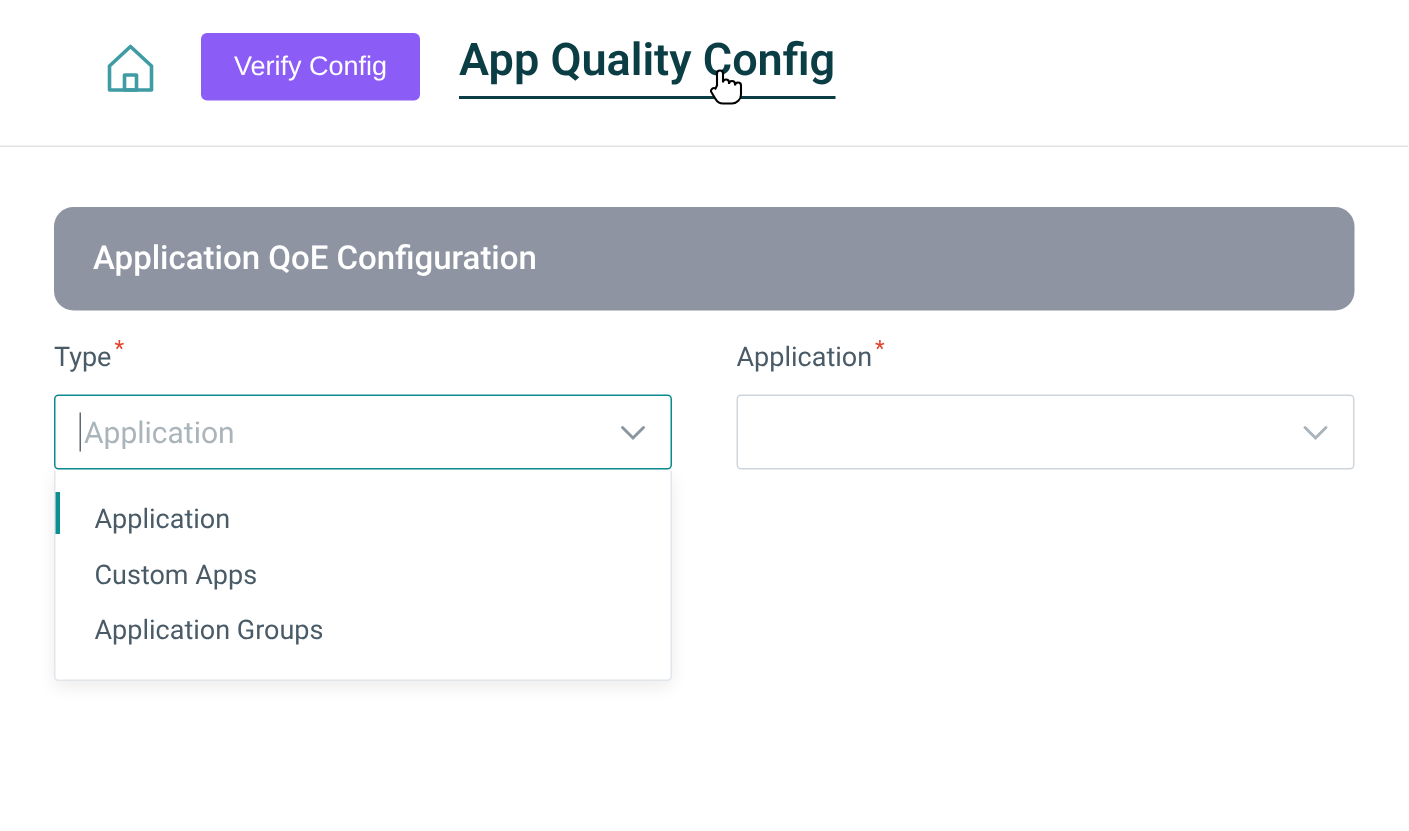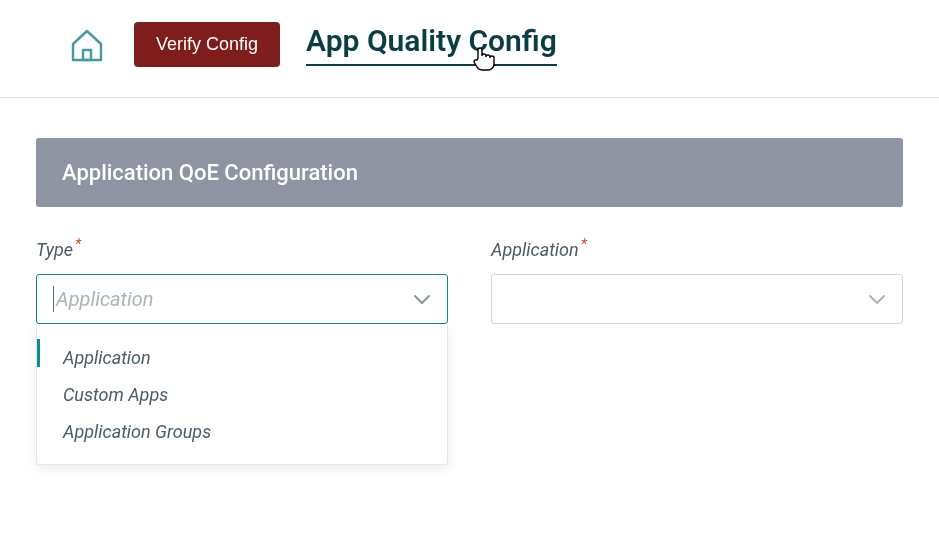--- a/index.html
+++ b/index.html
@@ -13,21 +13,21 @@
   }
   .topbar {
     display: flex;
     align-items: center;
     gap: 26px;
     padding: 22px 48px 30px 66px;
     border-bottom: 1px solid #e1e4e6;
   }
   .home-icon svg { display: block; }
   .verify-btn {
-    background: #7f1d1d;
+    background: #8b5cf6;
     color: #fff;
     border: none;
     border-radius: 4px;
     padding: 12px 22px;
     font-size: 18px;
     font-weight: 500;
     cursor: pointer;
   }
   .tab-link {
     font-size: 30px;
@@ -46,27 +46,26 @@
   }
   .content {
     padding: 40px 36px 0 36px;
   }
   .panel-header {
     background: #8f94a3;
     color: #fff;
     font-size: 22px;
     font-weight: 500;
     padding: 22px 26px;
-    border-radius: 3px;
+    border-radius: 13px;
   }
   .fields-row {
     display: flex;
     gap: 43px;
-    margin-top: 28px;
-    font-style: italic;
+    margin-top: 16px;
   }
   .field {
     flex: 1;
     display: flex;
     flex-direction: column;
   }
   .field-label {
     font-size: 18px;
     color: #4a5b68;
     margin-bottom: 14px;

